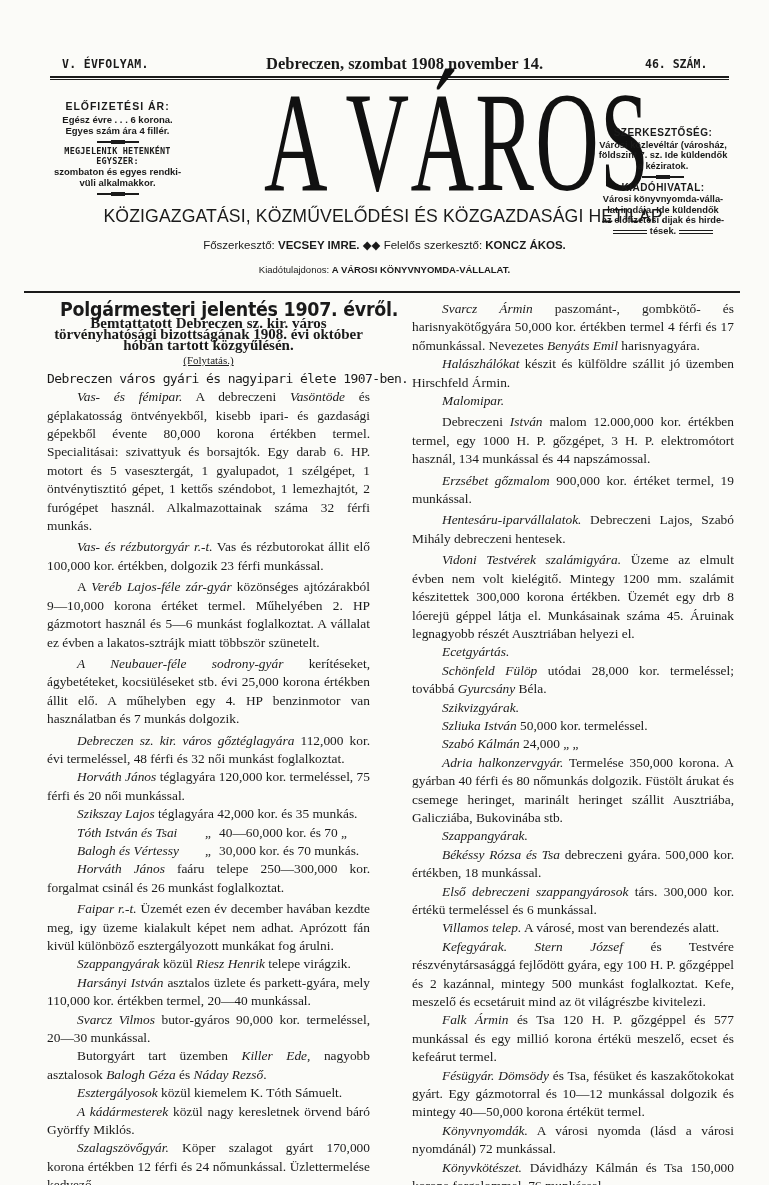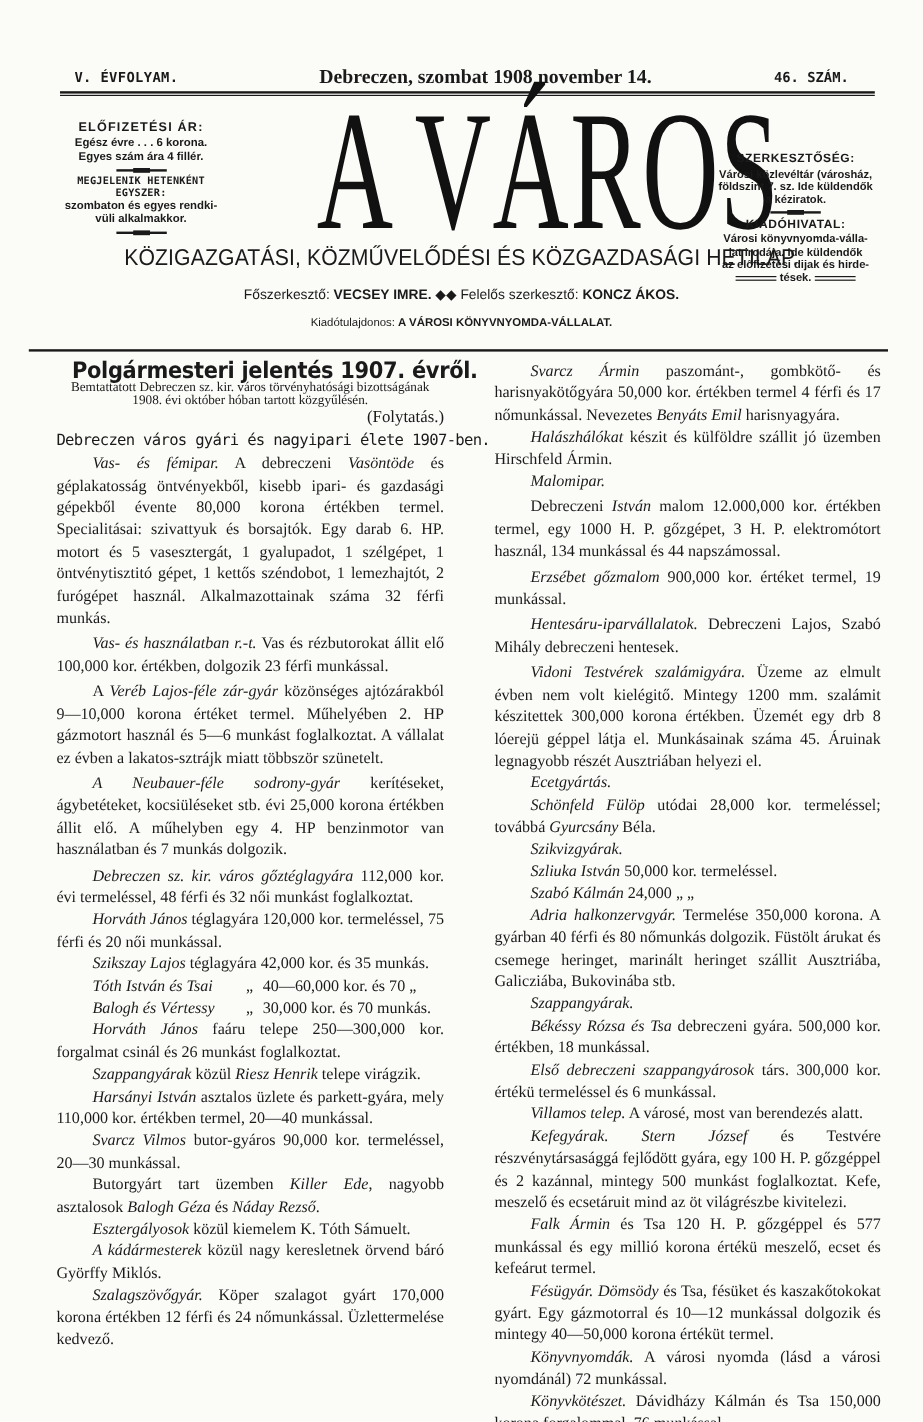--- a/index.html
+++ b/index.html
@@ -33,22 +33,22 @@
     .owner { position: absolute; left: 0; top: 264px; width: 769px; text-align: center; font-family: "Liberation Sans", sans-serif; font-size: 9.5px; }
 
     .col { position: absolute; top: 300px; font-family: "Liberation Serif", serif; font-size: 13.4px; line-height: 18.4px; text-align: justify; }
     .col-left { left: 47px; width: 323px; }
     .col-right { left: 412px; width: 322px; }
     .col p { text-indent: 30px; margin: 0; }
     .col p.gap { margin-top: 3px; }
     .col i { font-style: italic; }
 
     .art-title { font-family: "DejaVu Sans", sans-serif; font-weight: bold; font-size: 19px; text-align: center; text-indent: 0 !important; margin-top: 5px; transform: scaleX(0.92); white-space: nowrap; letter-spacing: -0.3px; }
-    .art-sub { font-size: 11px; line-height: 11px; text-align: center; text-indent: 0 !important; margin-top: 3px; font-family: "Liberation Serif", serif; font-weight: normal; }
-    .art-cont { font-size: 14px; text-align: right; text-indent: 0 !important; margin-top: 4px; margin-bottom: 10px; }
+    .art-sub { font-size: 15px; line-height: 11px; text-align: center; text-indent: 0 !important; margin-top: 3px; font-family: "Liberation Serif", serif; font-weight: bold; }
+    .art-cont { font-size: 11px; text-align: center; text-indent: 0 !important; margin-top: 4px; margin-bottom: 10px; text-decoration: underline; }
     .sec-title { font-family: "DejaVu Sans Mono", monospace; font-weight: normal; font-size: 13px; text-align: center; text-indent: 0 !important; white-space: nowrap; letter-spacing: -0.6px; margin-bottom: 2px; }
 
     .tabrow { display: flex; text-indent: 0; padding-left: 30px; }
     .tabrow .c1 { width: 120px; font-style: italic; }
     .tabrow .c2 { width: 22px; text-align: center; }
     .tabrow .c3 { flex: 1; }
   </style>
 </head>
 <body>
 
@@ -99,41 +99,42 @@
 </div>
 <div class="rule-double" style="top:291px; left:24px; width:716px; height:3px; border-bottom:none;"></div>
 
 <div class="col col-left">
   <p class="art-title">Polgármesteri jelentés 1907. évről.</p>
   <p class="art-sub">Bemtattatott Debreczen sz. kir. város törvényhatósági bizottságának 1908. évi október hóban tartott közgyűlésén.</p>
   <p class="art-cont">(Folytatás.)</p>
   <p class="sec-title">Debreczen város gyári és nagyipari élete 1907-ben.</p>
   <div id="left-paras">
       <p><i>Vas- és fémipar.</i><span> A debreczeni </span><i>Vasöntöde</i><span> és géplakatosság öntvényekből, kisebb ipari- és gazdasági gépekből évente 80,000 korona értékben termel. Specialitásai: szivattyuk és borsajtók. Egy darab 6. HP. motort és 5 vasesztergát, 1 gyalupadot, 1 szélgépet, 1 öntvénytisztitó gépet, 1 kettős széndobot, 1 lemezhajtót, 2 furógépet használ. Alkalmazottainak száma 32 férfi munkás.</span></p>
-      <p class="gap"><i>Vas- és használatban r.-t.</i><span> Vas és rézbutorokat állit elő 100,000 kor. értékben, dolgozik 23 férfi munkással.</span></p>
+      <p class="gap"><i>Vas- és rézbutorgyár r.-t.</i><span> Vas és rézbutorokat állit elő 100,000 kor. értékben, dolgozik 23 férfi munkással.</span></p>
       <p class="gap"><span>A </span><i>Veréb Lajos-féle zár-gyár</i><span> közönséges ajtózárakból 9—10,000 korona értéket termel. Műhelyében 2. HP gázmotort használ és 5—6 munkást foglalkoztat. A vállalat ez évben a lakatos-sztrájk miatt többször szünetelt.</span></p>
       <p class="gap"><i>A Neubauer-féle sodrony-gyár</i><span> kerítéseket, ágybetéteket, kocsiüléseket stb. évi 25,000 korona értékben állit elő. A műhelyben egy 4. HP benzinmotor van használatban és 7 munkás dolgozik.</span></p>
       <p class="gap"><i>Debreczen sz. kir. város gőztéglagyára</i><span> 112,000 kor. évi termeléssel, 48 férfi és 32 női munkást foglalkoztat.</span></p>
       <p><i>Horváth János</i><span> téglagyára 120,000 kor. termeléssel, 75 férfi és 20 női munkással.</span></p>
     </div>
   <div id="brick-table">
       <div class="tabrow" style="display: block; padding-left: 30px;"><span style="font-style:italic">Szikszay Lajos</span>&nbsp;<span>téglagyára</span>&nbsp;<span>42,000 kor. és 35 munkás.</span></div>
       <div class="tabrow">
         <span class="c1">Tóth István és Tsai</span>
         <span class="c2">„</span>
         <span class="c3">40—60,000 kor. és 70 „</span>
       </div>
       <div class="tabrow">
         <span class="c1">Balogh és Vértessy</span>
         <span class="c2">„</span>
         <span class="c3">30,000 kor. és 70 munkás.</span>
       </div>
     </div>
   <div id="left-paras-2">
       <p><i>Horváth János</i><span> faáru telepe 250—300,000 kor. forgalmat csinál és 26 munkást foglalkoztat.</span></p>
+      <p class="gap"><i>Faipar r.-t.</i><span> Üzemét ezen év december havában kezdte meg, igy üzeme kialakult képet nem adhat. Aprózott fán kivül különböző esztergályozott munkákat fog árulni.</span></p>
       <p><i>Szappangyárak</i><span> közül </span><i>Riesz Henrik</i><span> telepe virágzik.</span></p>
       <p><i>Harsányi István</i><span> asztalos üzlete és parkett-gyára, mely 110,000 kor. értékben termel, 20—40 munkással.</span></p>
       <p><i>Svarcz Vilmos</i><span> butor-gyáros 90,000 kor. termeléssel, 20—30 munkással.</span></p>
       <p><span>Butorgyárt tart üzemben </span><i>Killer Ede</i><span>, nagyobb asztalosok </span><i>Balogh Géza</i><span> és </span><i>Náday Rezső</i><span>.</span></p>
       <p><i>Esztergályosok</i><span> közül kiemelem K. Tóth Sámuelt.</span></p>
       <p><i>A kádármesterek</i><span> közül nagy keresletnek örvend báró Györffy Miklós.</span></p>
       <p><i>Szalagszövőgyár.</i><span> Köper szalagot gyárt 170,000 korona értékben 12 férfi és 24 nőmunkással. Üzlettermelése kedvező.</span></p>
     </div>
 </div>
 

